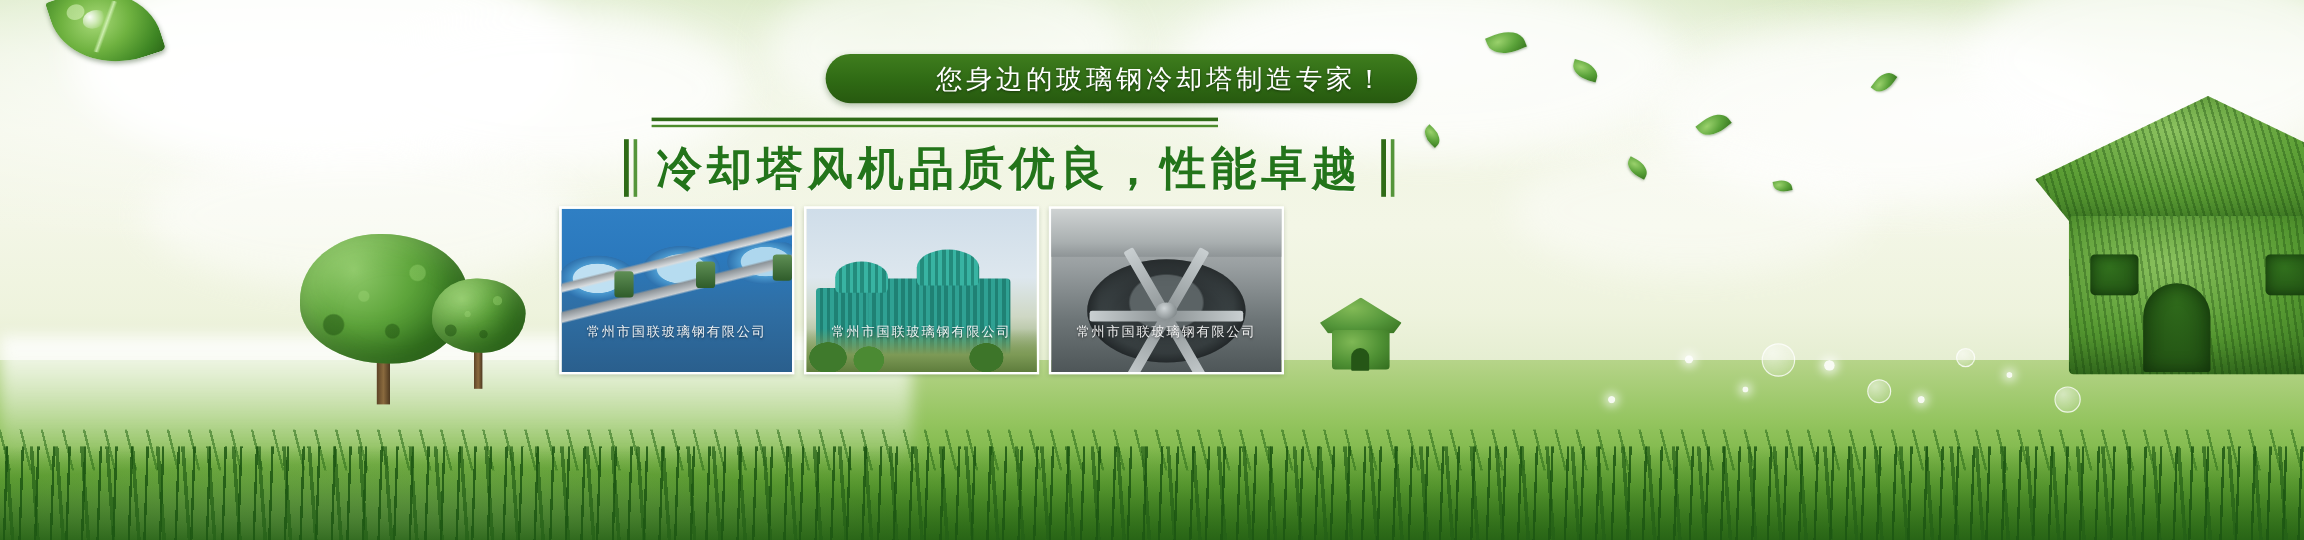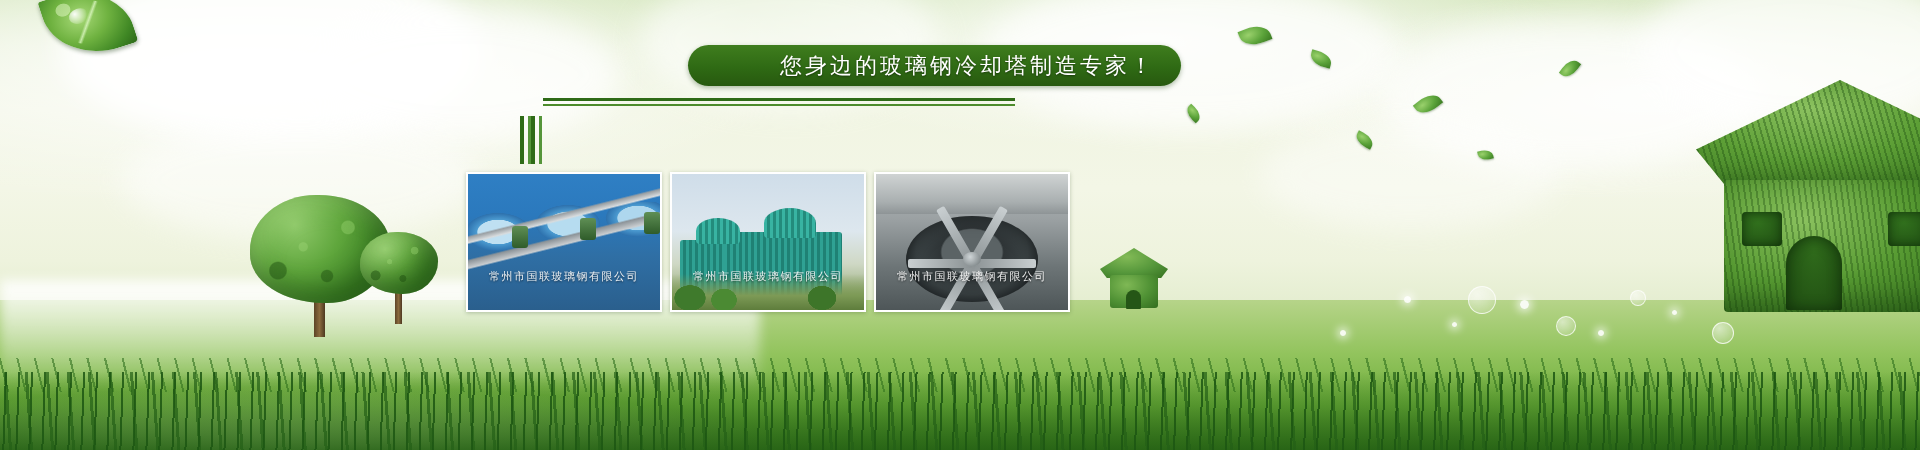--- a/index.html
+++ b/index.html
@@ -354,20 +354,21 @@
   <div id="headline-block">
     <div id="headline-rules">
       <div class="r1"></div>
       <div class="r2"></div>
     </div>
     <div id="headline-row">
       <span class="bar-pair">
           <i></i>
           <i></i>
         </span>
+      <span id="headline-text">冷却塔风机品质优良，性能卓越</span>
       <span class="bar-pair">
           <i></i>
           <i></i>
         </span>
     </div>
   </div>
 
   <div id="photos">
 
     <div class="photo" id="photo-1">

